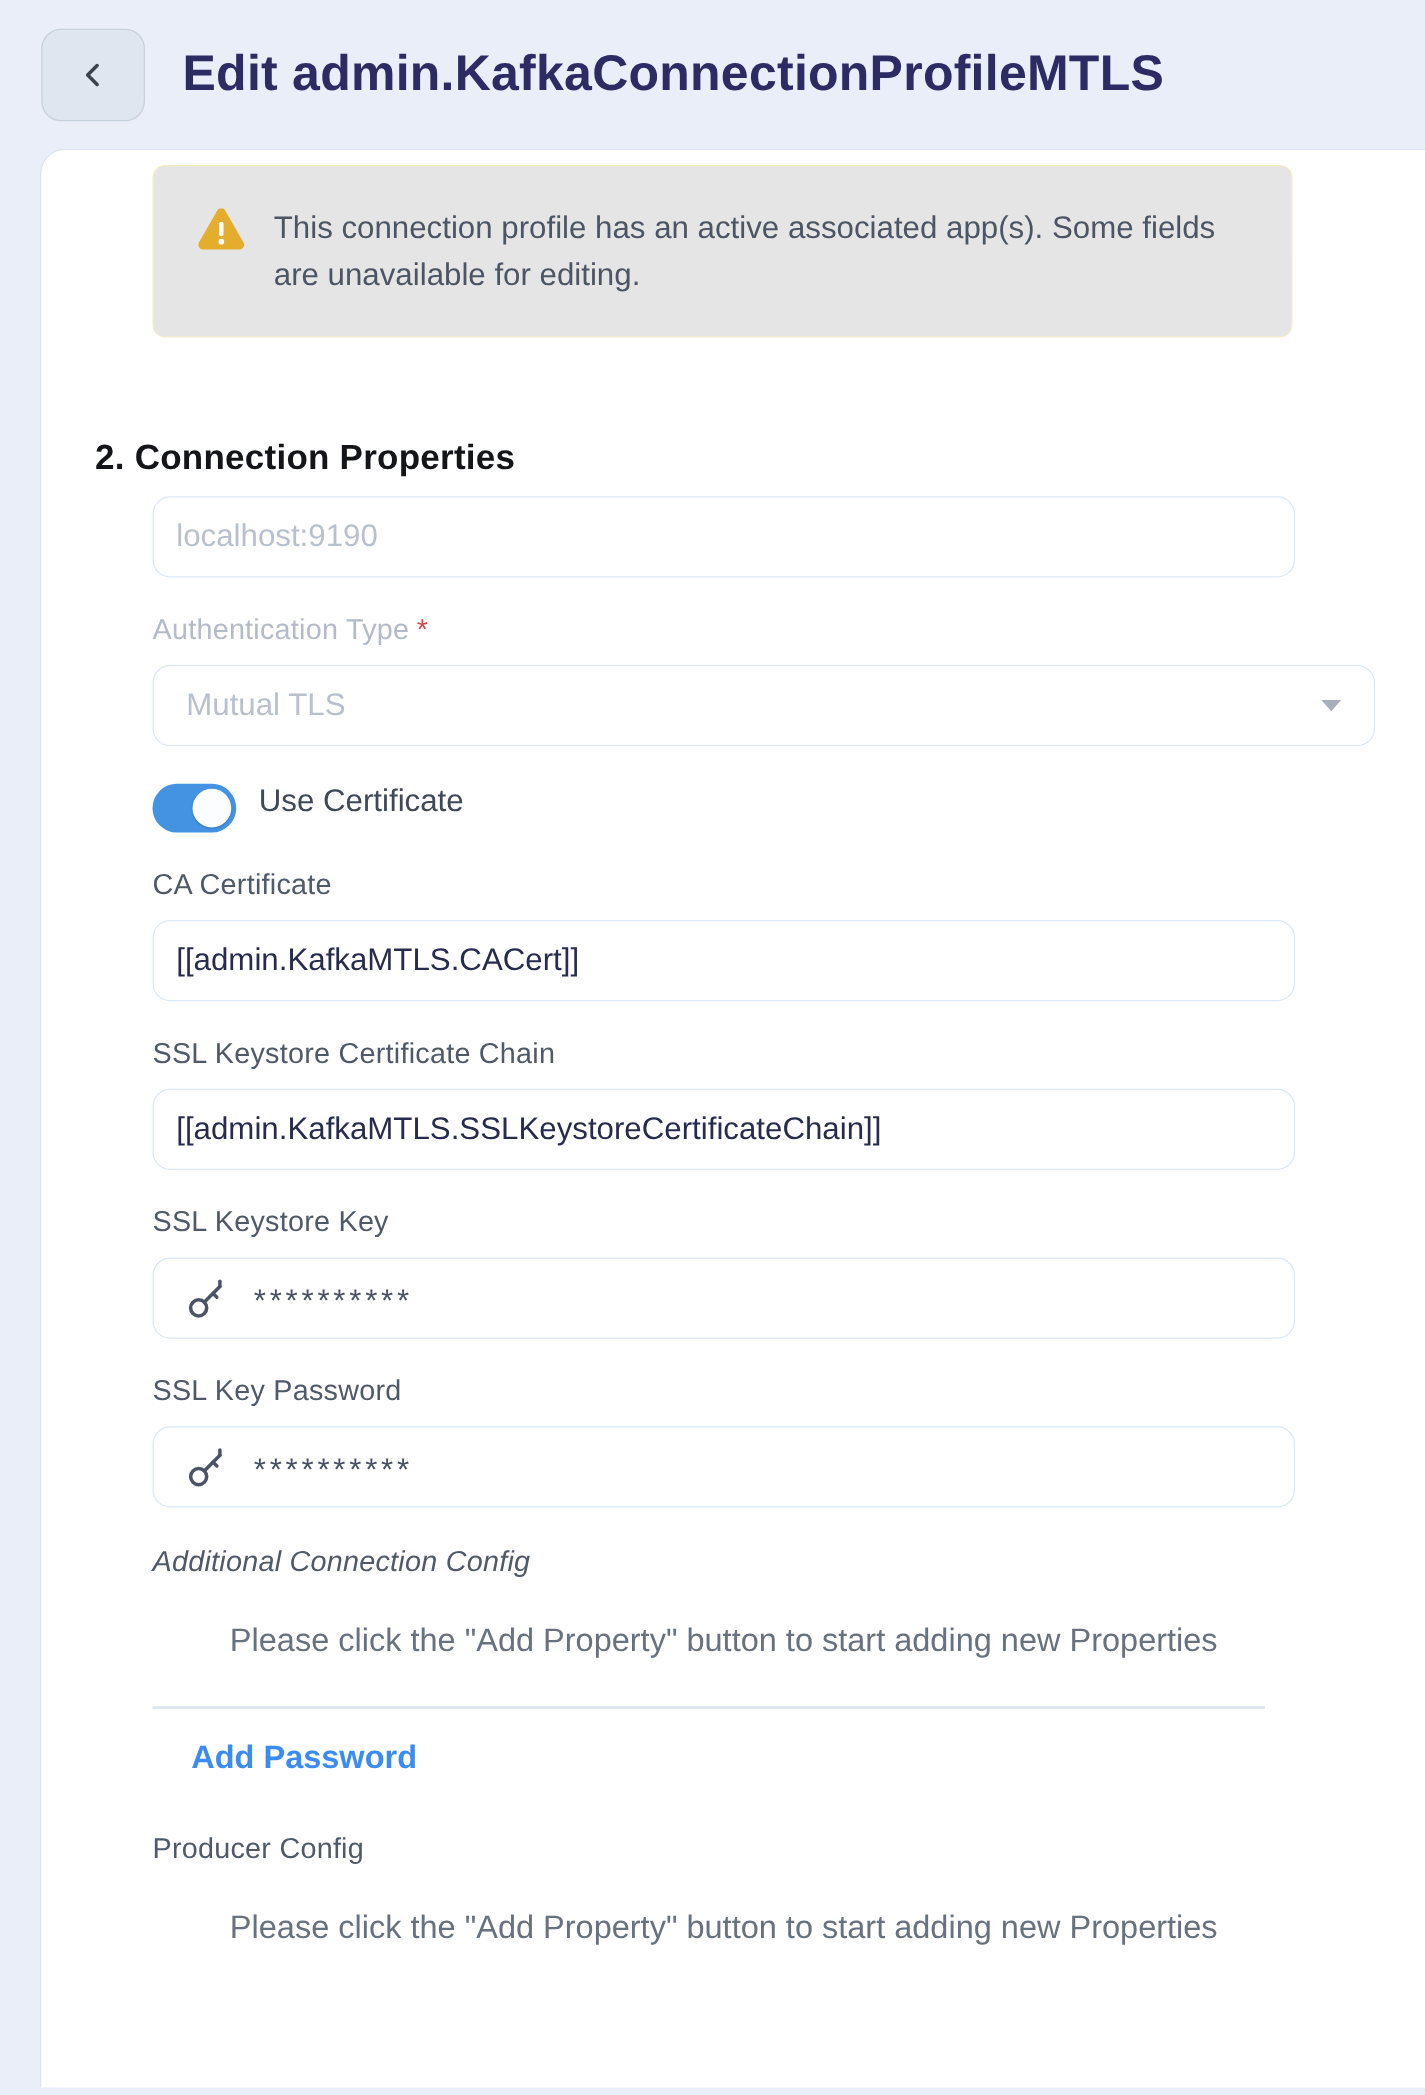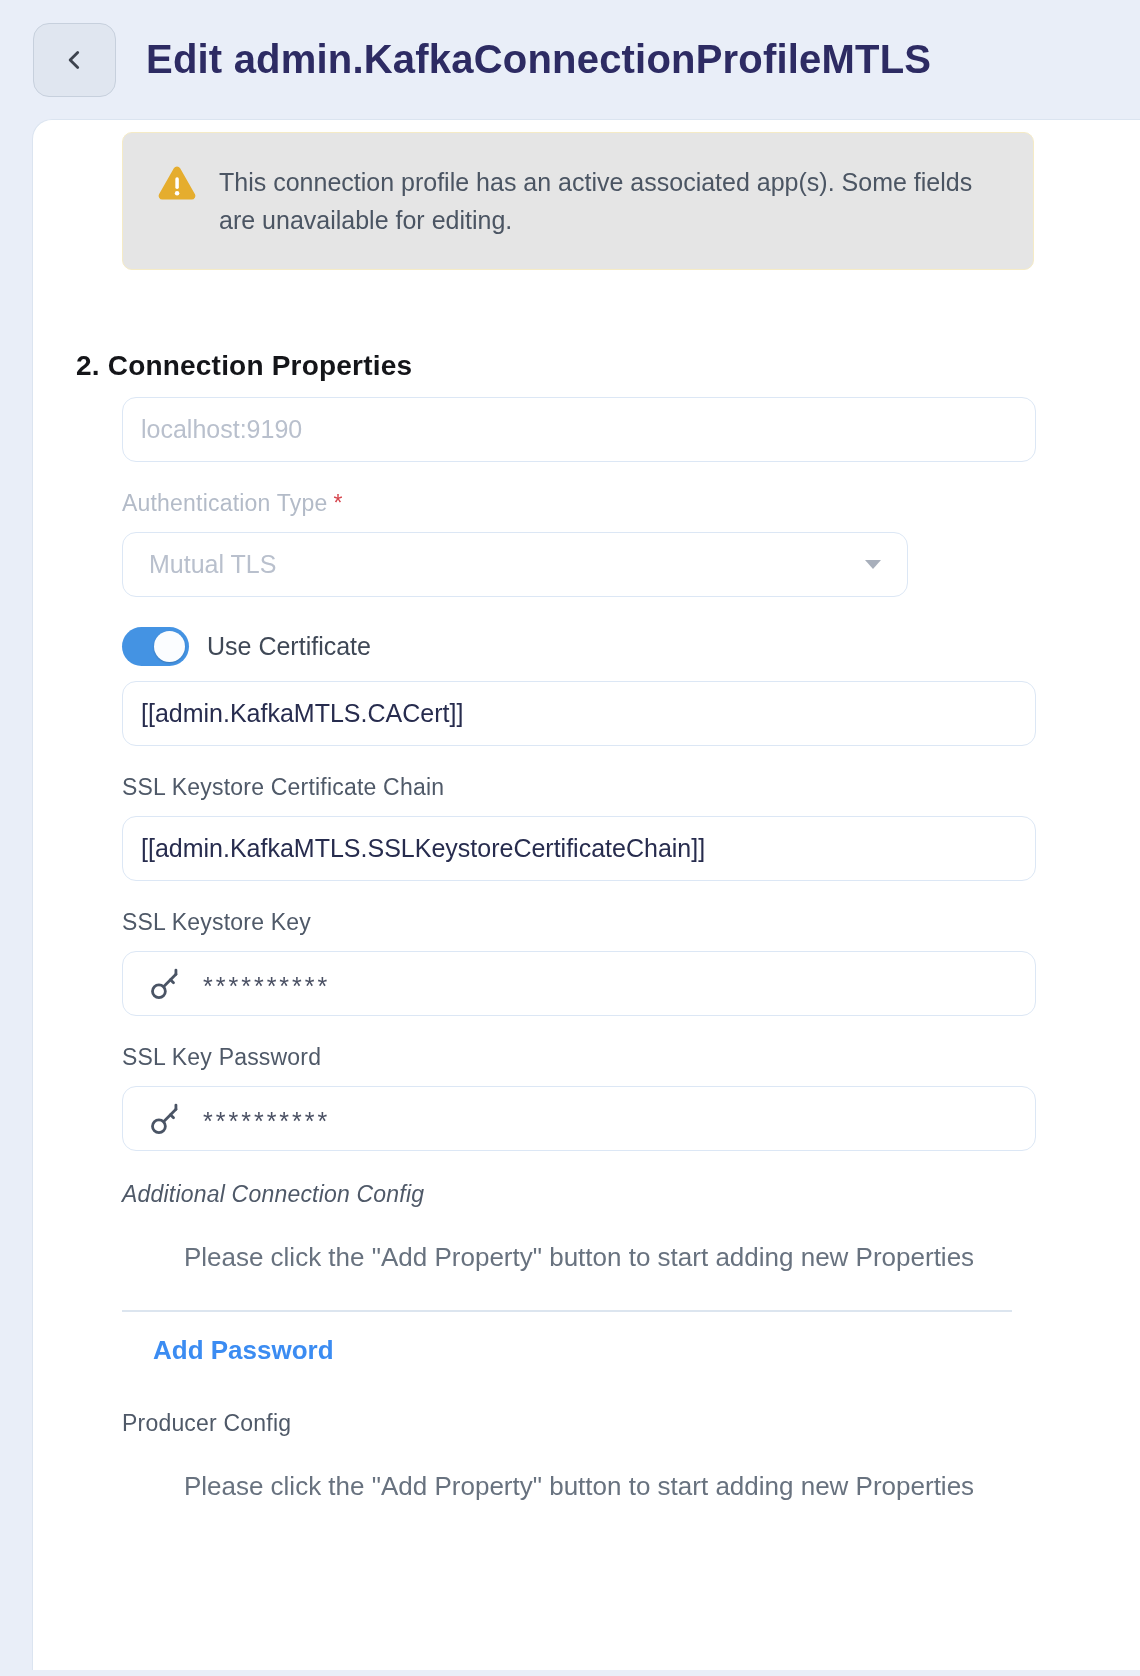--- a/index.html
+++ b/index.html
@@ -93,21 +93,21 @@
     background: #ffffff;
     padding: 0 18px;
     font-family: "Liberation Sans", sans-serif;
     font-size: 25px;
     color: #272c4e;
     outline: none;
   }
   .text-input.disabled { color: #b9c0cd; }
   .select-box {
     margin-top: 15px;
-    width: 786px;
+    width: 978px;
     height: 65px;
     border: 1px solid #dce7f5;
     border-radius: 14px;
     display: flex;
     align-items: center;
     justify-content: space-between;
     padding: 16px 26px;
     font-size: 25px;
     color: #b9c0cd;
     cursor: default;
@@ -115,21 +115,20 @@
   .caret-down {
     width: 0; height: 0;
     border-left: 8px solid transparent;
     border-right: 8px solid transparent;
     border-top: 9px solid #a8afbb;
   }
   
   .toggle-row {
     margin-top: 30px;
     display: flex;
-    align-items: center;
     gap: 18px;
   }
   .toggle {
     position: relative;
     width: 67px; height: 39px;
     background: #4493e3;
     border-radius: 20px;
     cursor: pointer;
     flex: 0 0 auto;
   }
@@ -229,20 +228,21 @@
       <span class="caret-down"></span>
     </div>
 
     <div class="toggle-row">
       <div class="toggle">
         <div class="knob"></div>
       </div>
       <div class="toggle-label">Use Certificate</div>
     </div>
 
+    <div class="field-label">CA Certificate</div>
     <input class="text-input" readonly="" value="[[admin.KafkaMTLS.CACert]]" style="">
 
     <div class="field-label">SSL Keystore Certificate Chain</div>
     <input class="text-input" readonly="" value="[[admin.KafkaMTLS.SSLKeystoreCertificateChain]]" style="">
 
     <div class="field-label">SSL Keystore Key</div>
     <div class="pwd-wrap">
       <span style="display:flex;">
         <svg width="32" height="34" viewBox="0 0 26 28" fill="none" stroke="#4a5465" stroke-width="2.3" stroke-linecap="round" stroke-linejoin="round">
           <circle cx="8" cy="20" r="5.3"></circle>

